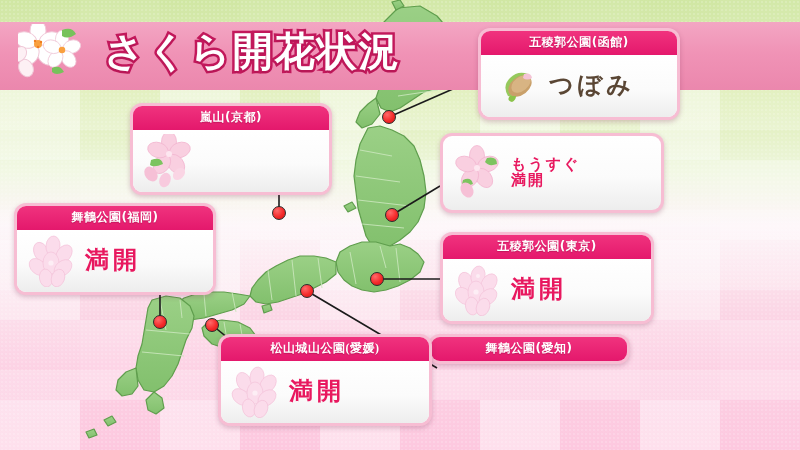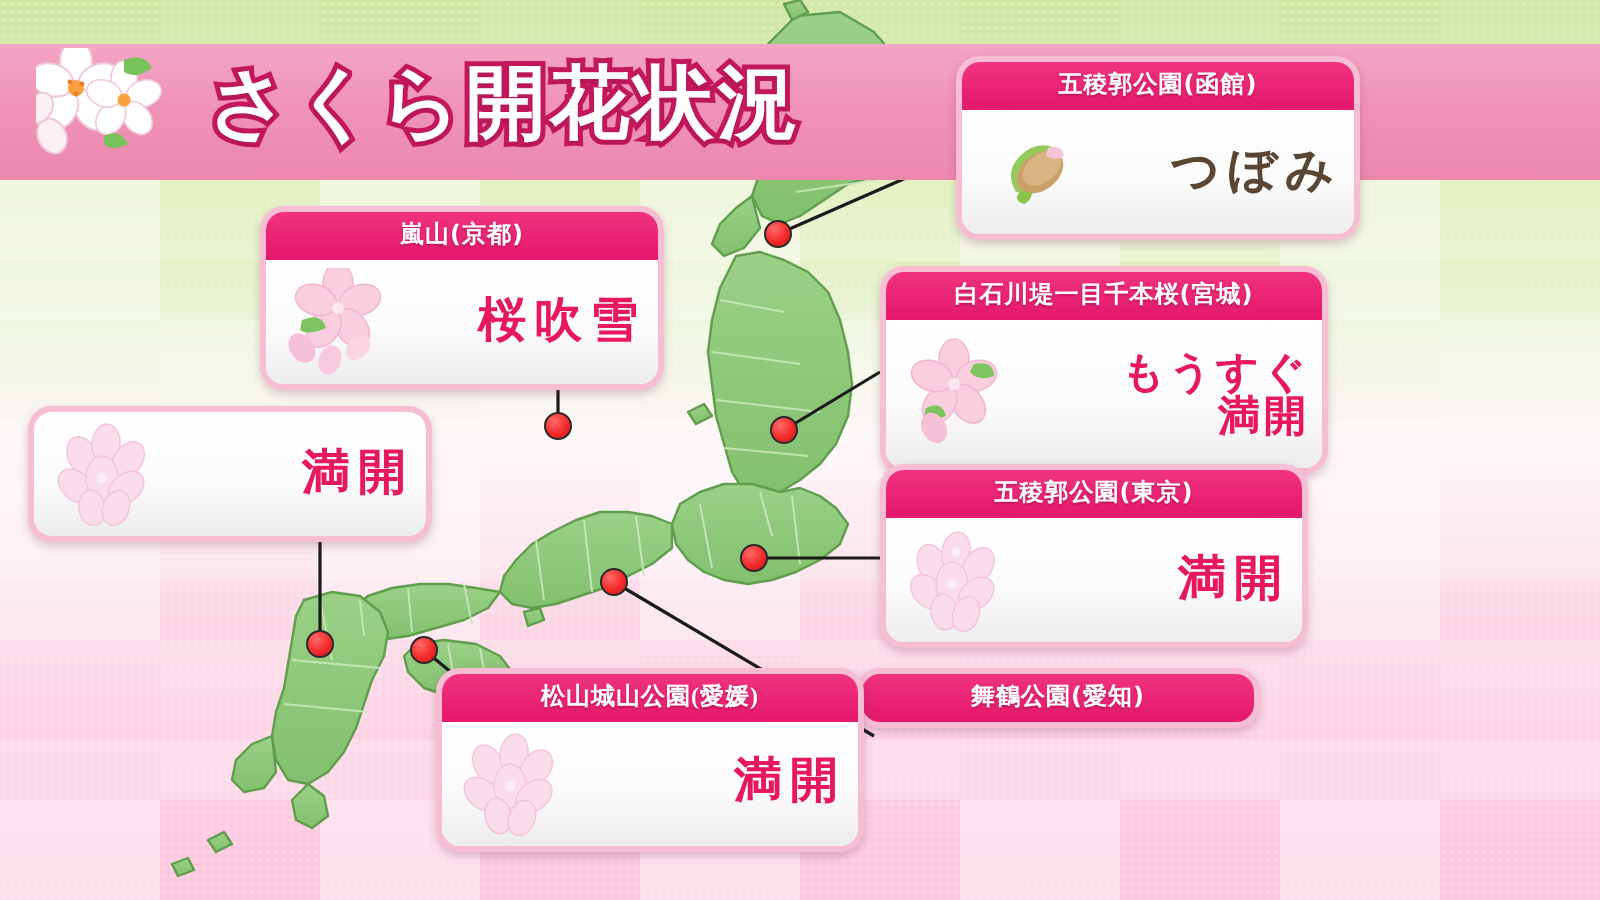--- a/index.html
+++ b/index.html
@@ -75,26 +75,26 @@
   }
   .card-body{
     display:flex;align-items:center;justify-content:flex-start;
     background:linear-gradient(180deg,#ffffff 0%,#fbfbfb 55%,#ededed 100%);
     min-height:54px;padding:4px 6px;
   }
   .icon-slot{
     width:62px;flex:none;display:flex;align-items:center;justify-content:center;
   }
   .status{
-    flex:1;text-align:right;font-weight:bold;color:#e8185f;
+    flex:1;text-align:left;font-weight:bold;color:#e8185f;
     font-size:24px;letter-spacing:4px;line-height:1.05;
   }
   .status.green{color:#3faa2b;}
   .status.brown{color:#5a4634;}
-  .status.two-line{font-size:21px;letter-spacing:2px;}
+  .status.two-line{font-size:15px;letter-spacing:2px;}
 
   
   .dot{
     position:absolute;width:14px;height:14px;border-radius:50%;
     background:radial-gradient(circle at 35% 30%,#ff6a6a 0%,#f42b2b 55%,#d21414 100%);
     border:1.5px solid #2b2b2b;box-sizing:border-box;z-index:8;
   }
 </style>
 </head>
 <body>
@@ -248,21 +248,20 @@
             <path d="M16 34 Q12 38 18 40 Q22 38 22 34 Z" fill="#8bc34a"></path>
           </svg>
         </div>
         <div class="status brown">つぼみ</div>
       </div>
     </div>
   </div>
 
   <div class="card" style="left:440px;top:133px;width:218px;">
     <div class="card-inner">
-      <div class="card-head">白石川堤一目千本桜(宮城)</div>
       <div class="card-body" style="min-height:66px;">
         <div class="icon-slot">
           <svg width="58" height="58" viewBox="0 0 58 58">
             <g transform="translate(26,24)">
               <g fill="#f9cfe0" stroke="#f3b6d0" stroke-width=".8">
                 <ellipse cx="0" cy="-12" rx="7.5" ry="10.5"></ellipse>
                 <ellipse cx="11" cy="-4" rx="7.5" ry="10.5" transform="rotate(72 11 -4)"></ellipse>
                 <ellipse cx="7" cy="10" rx="7.5" ry="10.5" transform="rotate(144 7 10)"></ellipse>
                 <ellipse cx="-7" cy="10" rx="7.5" ry="10.5" transform="rotate(216 -7 10)"></ellipse>
                 <ellipse cx="-11" cy="-4" rx="7.5" ry="10.5" transform="rotate(288 -11 -4)"></ellipse>
@@ -332,20 +331,21 @@
             <circle cx="25" cy="27" r="2.6" fill="#fdeef5"></circle>
           </svg>
         </div>
         <div class="status">満開</div>
       </div>
     </div>
   </div>
 
   <div class="card" style="left:14px;top:203px;width:196px;">
     <div class="card-inner">
+      <div class="card-head">舞鶴公園(福岡)</div>
       <div class="card-body">
         <div class="icon-slot">
           <svg width="56" height="52" viewBox="0 0 56 52">
             <g fill="#fbdceb" stroke="#f4c3da" stroke-width=".7">
               <ellipse cx="15" cy="17" rx="7" ry="10" transform="rotate(-22 15 17)"></ellipse>
               <ellipse cx="27" cy="11" rx="7" ry="10" transform="rotate(6 27 11)"></ellipse>
               <ellipse cx="38" cy="19" rx="7" ry="10" transform="rotate(36 38 19)"></ellipse>
               <ellipse cx="12" cy="32" rx="7" ry="10" transform="rotate(-48 12 32)"></ellipse>
               <ellipse cx="25" cy="28" rx="8" ry="11"></ellipse>
               <ellipse cx="37" cy="33" rx="7" ry="10" transform="rotate(50 37 33)"></ellipse>
@@ -375,18 +375,17 @@
                 <ellipse cx="-11" cy="-4" rx="7.5" ry="10.5" transform="rotate(288 -11 -4)"></ellipse>
               </g>
               <circle cx="0" cy="0" r="3" fill="#fde7f0"></circle>
             </g>
             <path d="M10 26 Q20 22 22 30 Q13 34 9 31 Z" fill="#7cc45f"></path>
             <ellipse cx="10" cy="40" rx="6" ry="8" fill="#f6c0d6" transform="rotate(-35 10 40)"></ellipse>
             <ellipse cx="24" cy="46" rx="5.5" ry="7.5" fill="#f8cade" transform="rotate(20 24 46)"></ellipse>
             <ellipse cx="38" cy="40" rx="5" ry="7" fill="#fad5e4" transform="rotate(45 38 40)"></ellipse>
           </svg>
         </div>
-        <div class="status">桜吹雪</div>
       </div>
     </div>
   </div>
 
 </div>
 
 </body></html>

